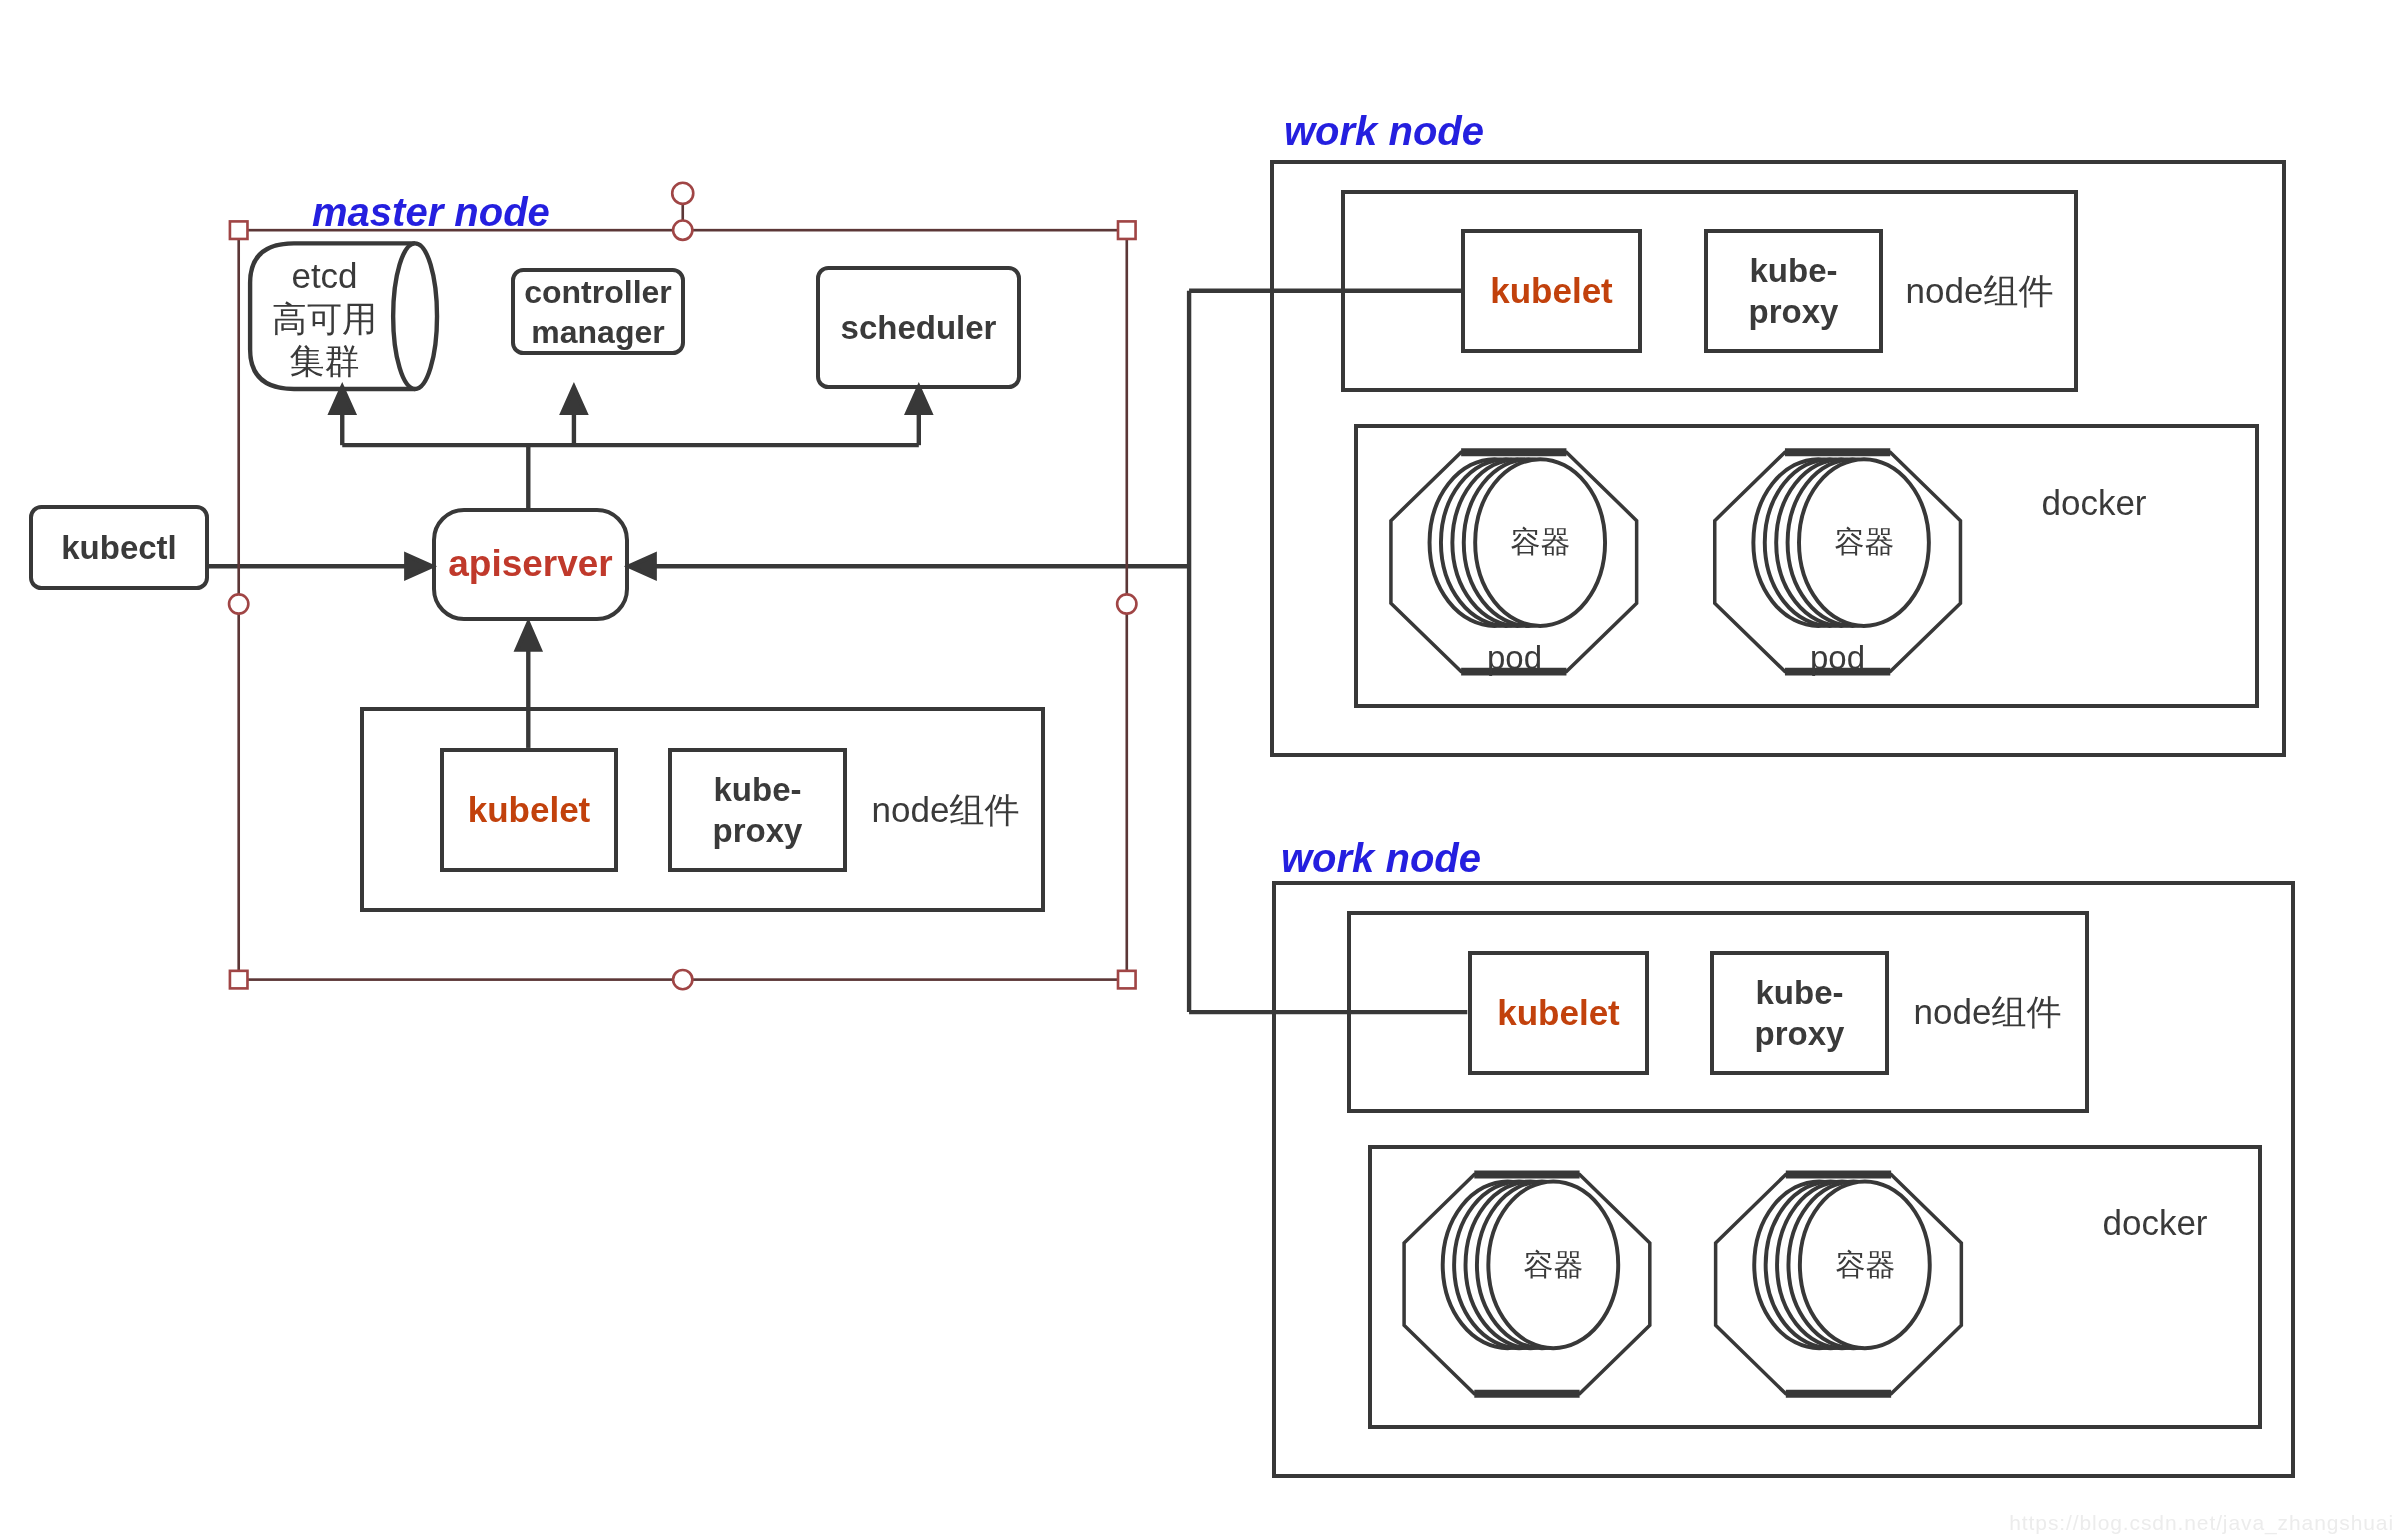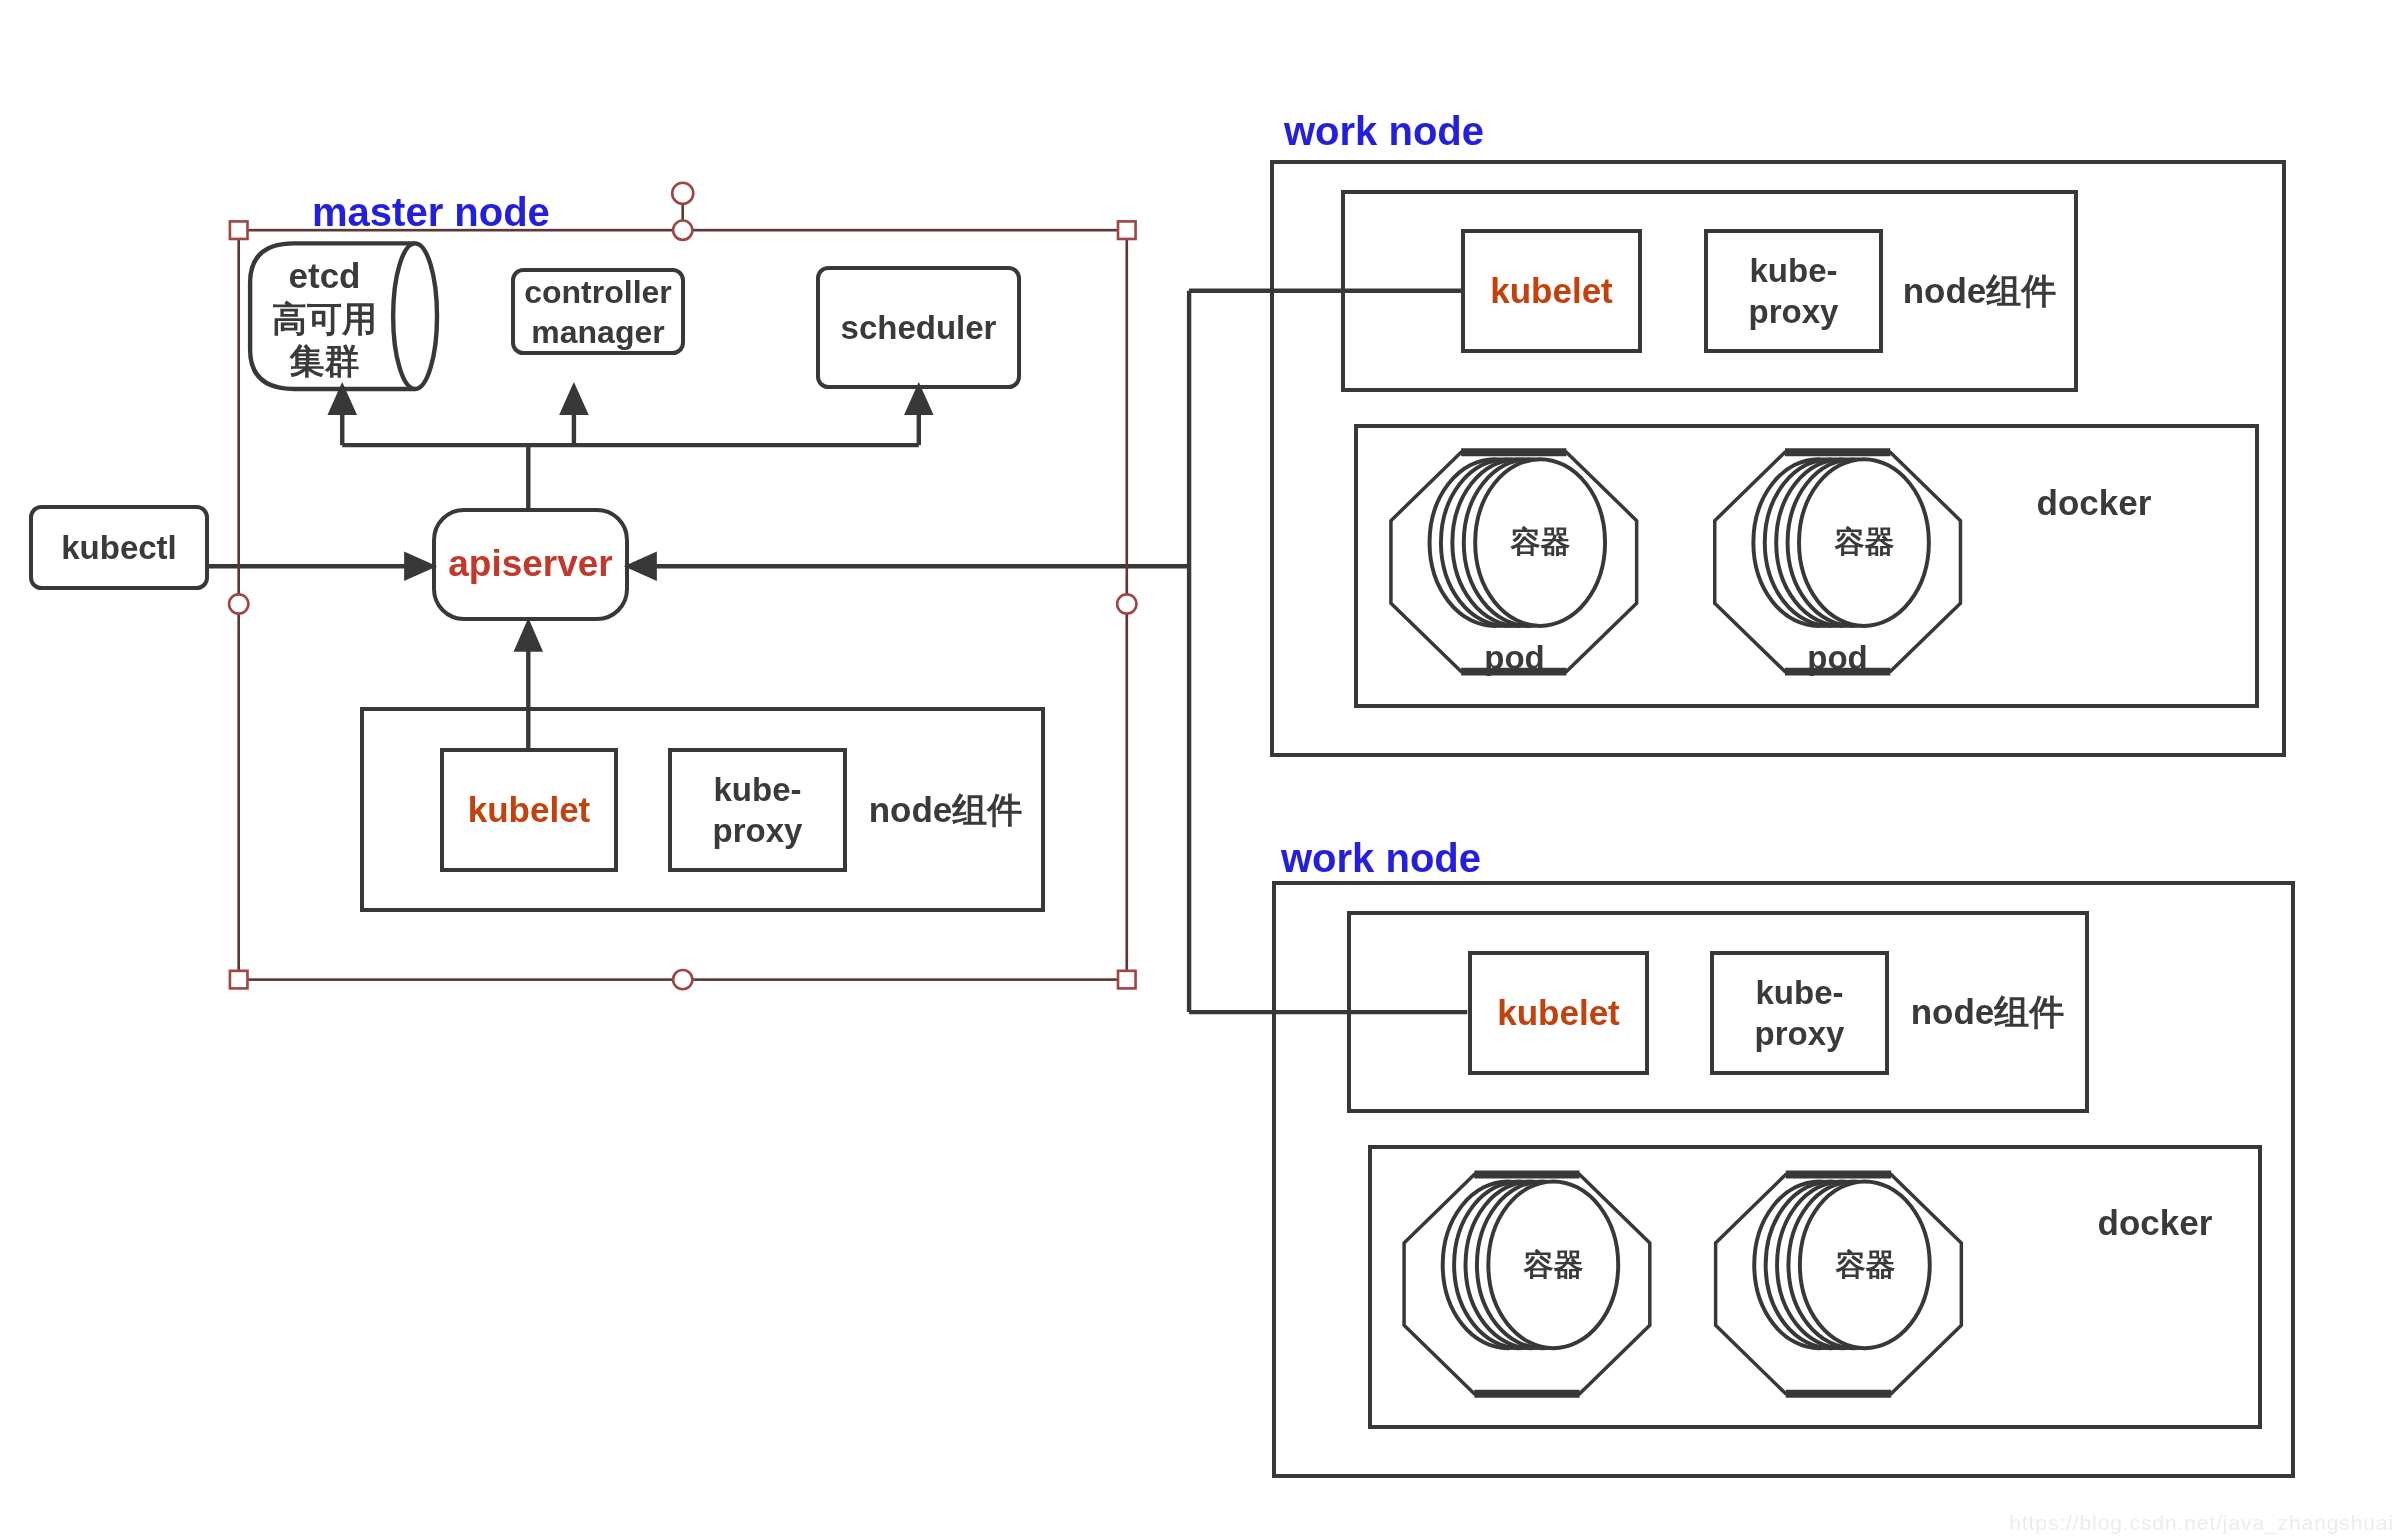--- a/index.html
+++ b/index.html
@@ -8,25 +8,25 @@
     font-family:"Liberation Sans","DejaVu Sans",sans-serif;color:#3a3a3a;
   }
   #lines{position:absolute;left:0;top:0;z-index:1;}
   .box{
     position:absolute;z-index:2;border:4.4px solid #383838;background:transparent;
     display:flex;align-items:center;justify-content:center;text-align:center;
     font-weight:600;font-size:33px;line-height:1.25;box-sizing:border-box;
   }
   .rounded{border-radius:12.3px;}
   .title{
-    position:absolute;z-index:2;font-weight:700;font-size:40px;color:#241fdf;white-space:nowrap;
+    position:absolute;z-index:2;font-weight:700;font-size:40px;color:#241fdf;white-space:nowrap;font-style:italic;
   }
   .small-label{
     position:absolute;z-index:2;display:flex;align-items:center;justify-content:center;
-    text-align:center;font-weight:700;
+    text-align:center;font-weight:400;
   }
   .green{color:#c2410c;}
   .red{color:#c0392b;}
   .watermark{
     position:absolute;z-index:3;right:7px;bottom:3.5px;font-size:21px;color:#ececec;
     font-weight:400;letter-spacing:0.9px;
   }
 </style>
 </head>
 <body>

